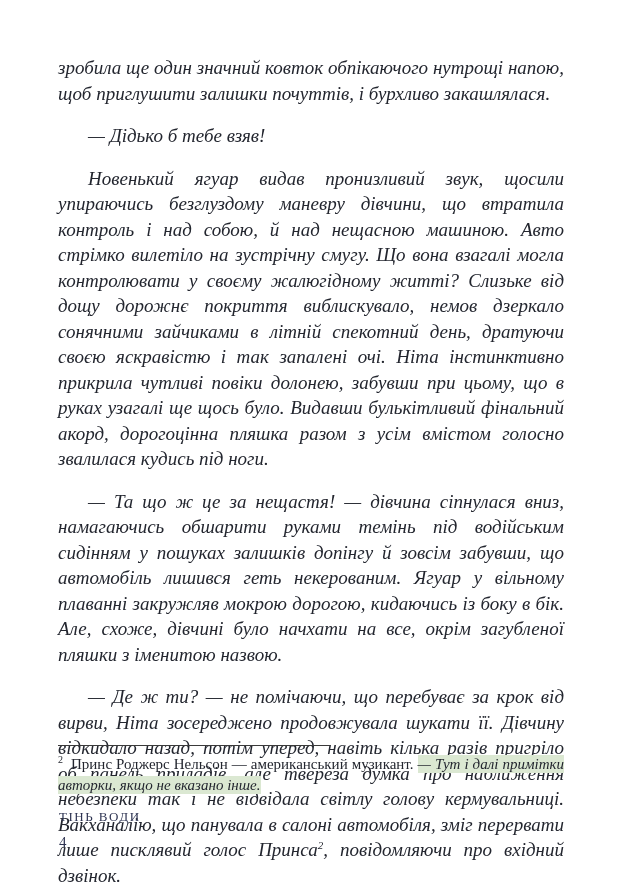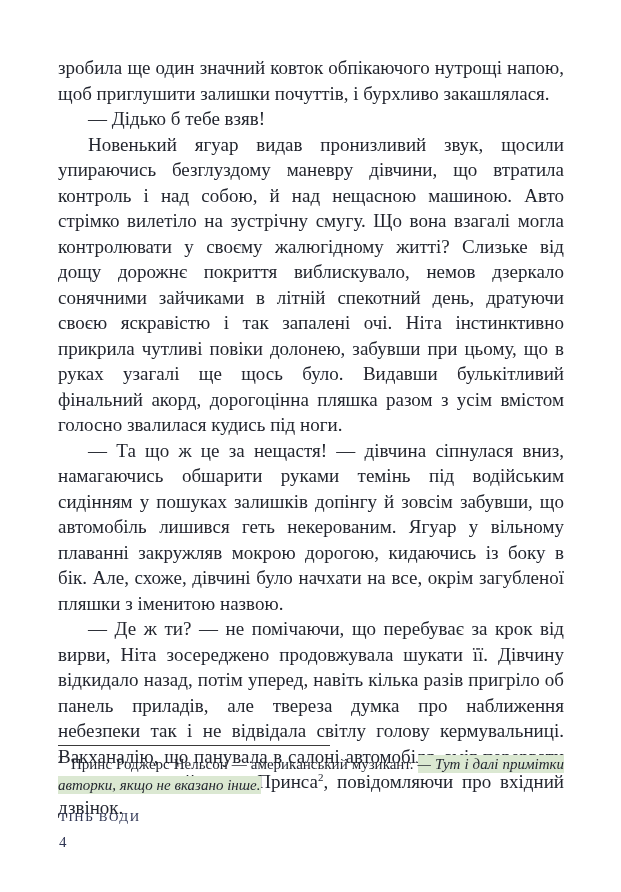--- a/index.html
+++ b/index.html
@@ -22,22 +22,22 @@
   }
   .body-text{
     position:absolute;
     left:58px;
     top:55px;
     width:506px;
     font-size:19px;
     line-height:25.5px;
     text-align:justify;
   }
-  .body-p{ text-indent:0; }
-  .body-p.indent{ text-indent:30px; }
+  .body-p{ text-indent:0;font-style:italic; }
+  .body-p.indent{ text-indent:30px;margin-top:17px; }
   .body-p sup{
     font-size:11px;
     line-height:0;
     vertical-align:super;
   }
   .footnote{
     position:absolute;
     left:58px;
     top:745px;
     width:506px;

